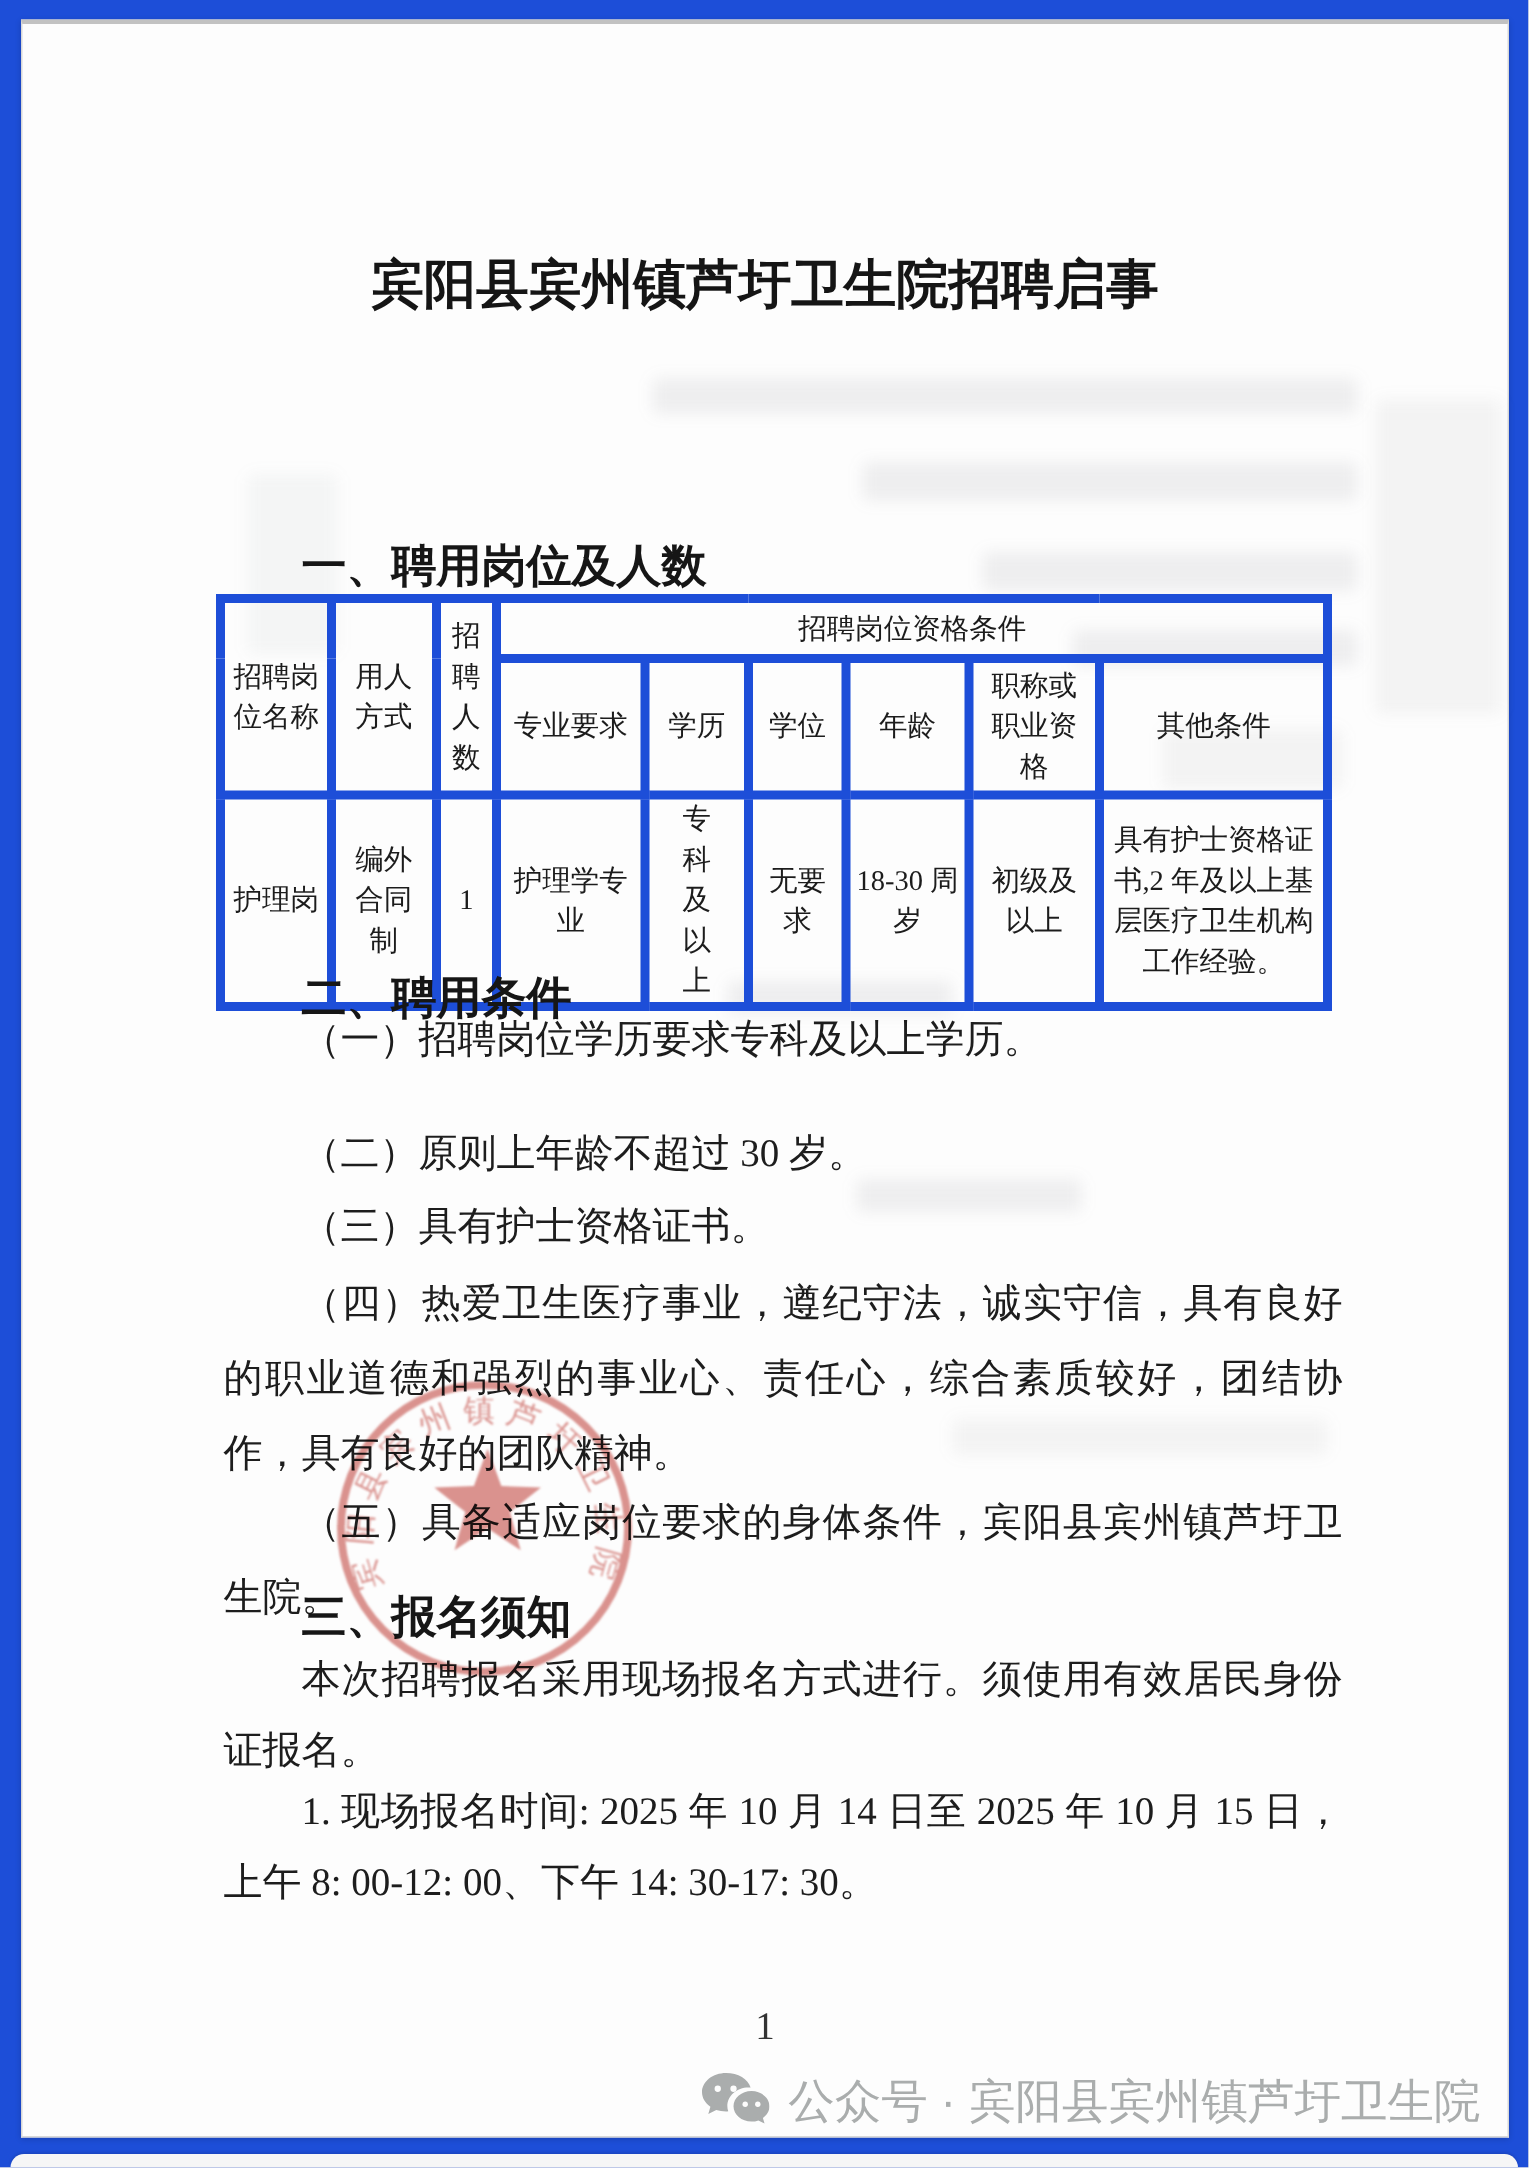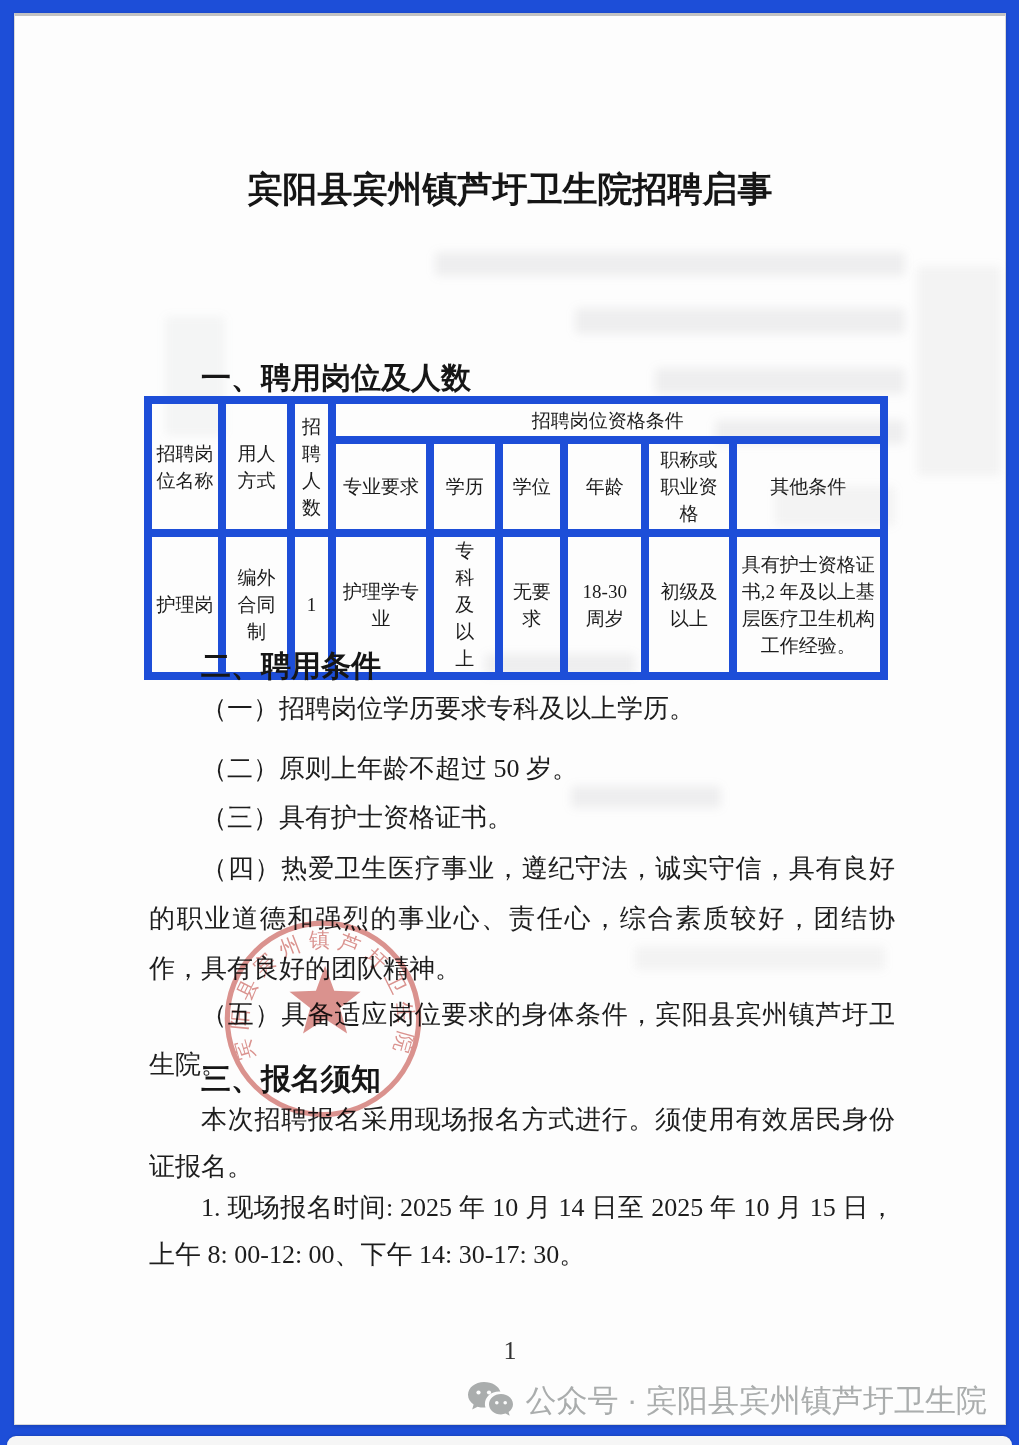--- a/index.html
+++ b/index.html
@@ -12,28 +12,28 @@
         border-radius:9px 9px 0 0;box-shadow:0 -1px 2px rgba(0,0,0,.12);}
   .blk{position:absolute;color:#1d1d1d;}
   .doc-title{left:0;width:100%;top:150px;text-align:center;font-size:35px;font-weight:bold;
         letter-spacing:0px;color:#151515;}
   .intro{left:134px;width:746px;top:247px;font-size:26px;line-height:47px;text-indent:2em;
         text-align:justify;}
   .sec-head{left:186px;top:0;font-size:30px;font-weight:bold;line-height:40px;
         font-family:"Liberation Sans","DejaVu Sans",sans-serif;color:#161616;text-align:center;}
   #h1{top:342px;} #h2{top:630px;} #h3{top:1043px;}
   .cond{left:134px;width:746px;font-size:26px;line-height:50px;text-indent:2em;text-align:justify;}
-  #cond1{top:668px;} #cond2{top:728px;} #cond3{top:777px;} #cond4{top:828px;} #cond5{top:974px;}
+  #cond1{top:652px;} #cond2{top:728px;} #cond3{top:777px;} #cond4{top:828px;} #cond5{top:974px;}
   .para{left:134px;width:746px;font-size:26px;line-height:47px;text-indent:2em;text-align:justify;}
   #para1{top:1080px;} #para2{top:1168px;}
   
   .hire-table{position:absolute;left:129px;top:380px;width:744px;border-collapse:collapse;
         table-layout:fixed;font-size:19px;color:#1c1c1c;
         font-family:"Liberation Serif","DejaVu Serif",serif;}
-  .hire-table th,.hire-table td{border:8px solid #1d4ed8;text-align:center;vertical-align:middle;
+  .hire-table th,.hire-table td{border:6px solid #1d4ed8;text-align:center;vertical-align:middle;
         padding:2px 3px;font-weight:normal;line-height:27px;}
   .hire-table .qual{height:40px;}
   .hire-table .sub{height:84px;}
   .hire-table .body-row td{height:103px;}
   .c1{width:73px;} .c2{width:68px;padding:4px 8px!important;} .c3{width:40px;}
   .c4{width:97px;} .c5{width:68px;padding:0 14px!important;} .c6{width:64px;}
   .c7{width:80px;} .c8{width:86px;} .c9{width:149px;}
   
   .stamp{position:absolute;left:204px;top:902px;width:208px;height:208px;opacity:.58;
         mix-blend-mode:multiply;filter:blur(.6px);pointer-events:none;}
@@ -113,21 +113,21 @@
         <td>无要求</td>
         <td>18-30 周岁</td>
         <td>初级及以上</td>
         <td>具有护士资格证书,2 年及以上基层医疗卫生机构工作经验。</td>
       </tr>
     </tbody>
       </table>
 
     <div class="blk sec-head" id="h2">二、聘用条件</div>
     <div class="blk cond" id="cond1">（一）招聘岗位学历要求专科及以上学历。</div>
-    <div class="blk cond" id="cond2">（二）原则上年龄不超过 50 岁。</div>
+    <div class="blk cond" id="cond2">（二）原则上年龄不超过 30 岁。</div>
     <div class="blk cond" id="cond3">（三）具有护士资格证书。</div>
     <div class="blk cond" id="cond4">（四）热爱卫生医疗事业，遵纪守法，诚实守信，具有良好的职业道德和强烈的事业心、责任心，综合素质较好，团结协作，具有良好的团队精神。</div>
     <div class="blk cond" id="cond5">（五）具备适应岗位要求的身体条件，宾阳县宾州镇芦圩卫生院。</div>
 
     <div class="blk sec-head" id="h3">三、报名须知</div>
     <div class="blk para" id="para1">本次招聘报名采用现场报名方式进行。须使用有效居民身份证报名。</div>
     <div class="blk para" id="para2">1. 现场报名时间: 2025 年 10 月 14 日至 2025 年 10 月 15 日，上午 8: 00-12: 00、下午 14: 30-17: 30。</div>
 
     <svg class="stamp" viewBox="0 0 200 200">
       <circle cx="100" cy="97" r="92" fill="none" stroke="#c2453e" stroke-width="5"></circle>

